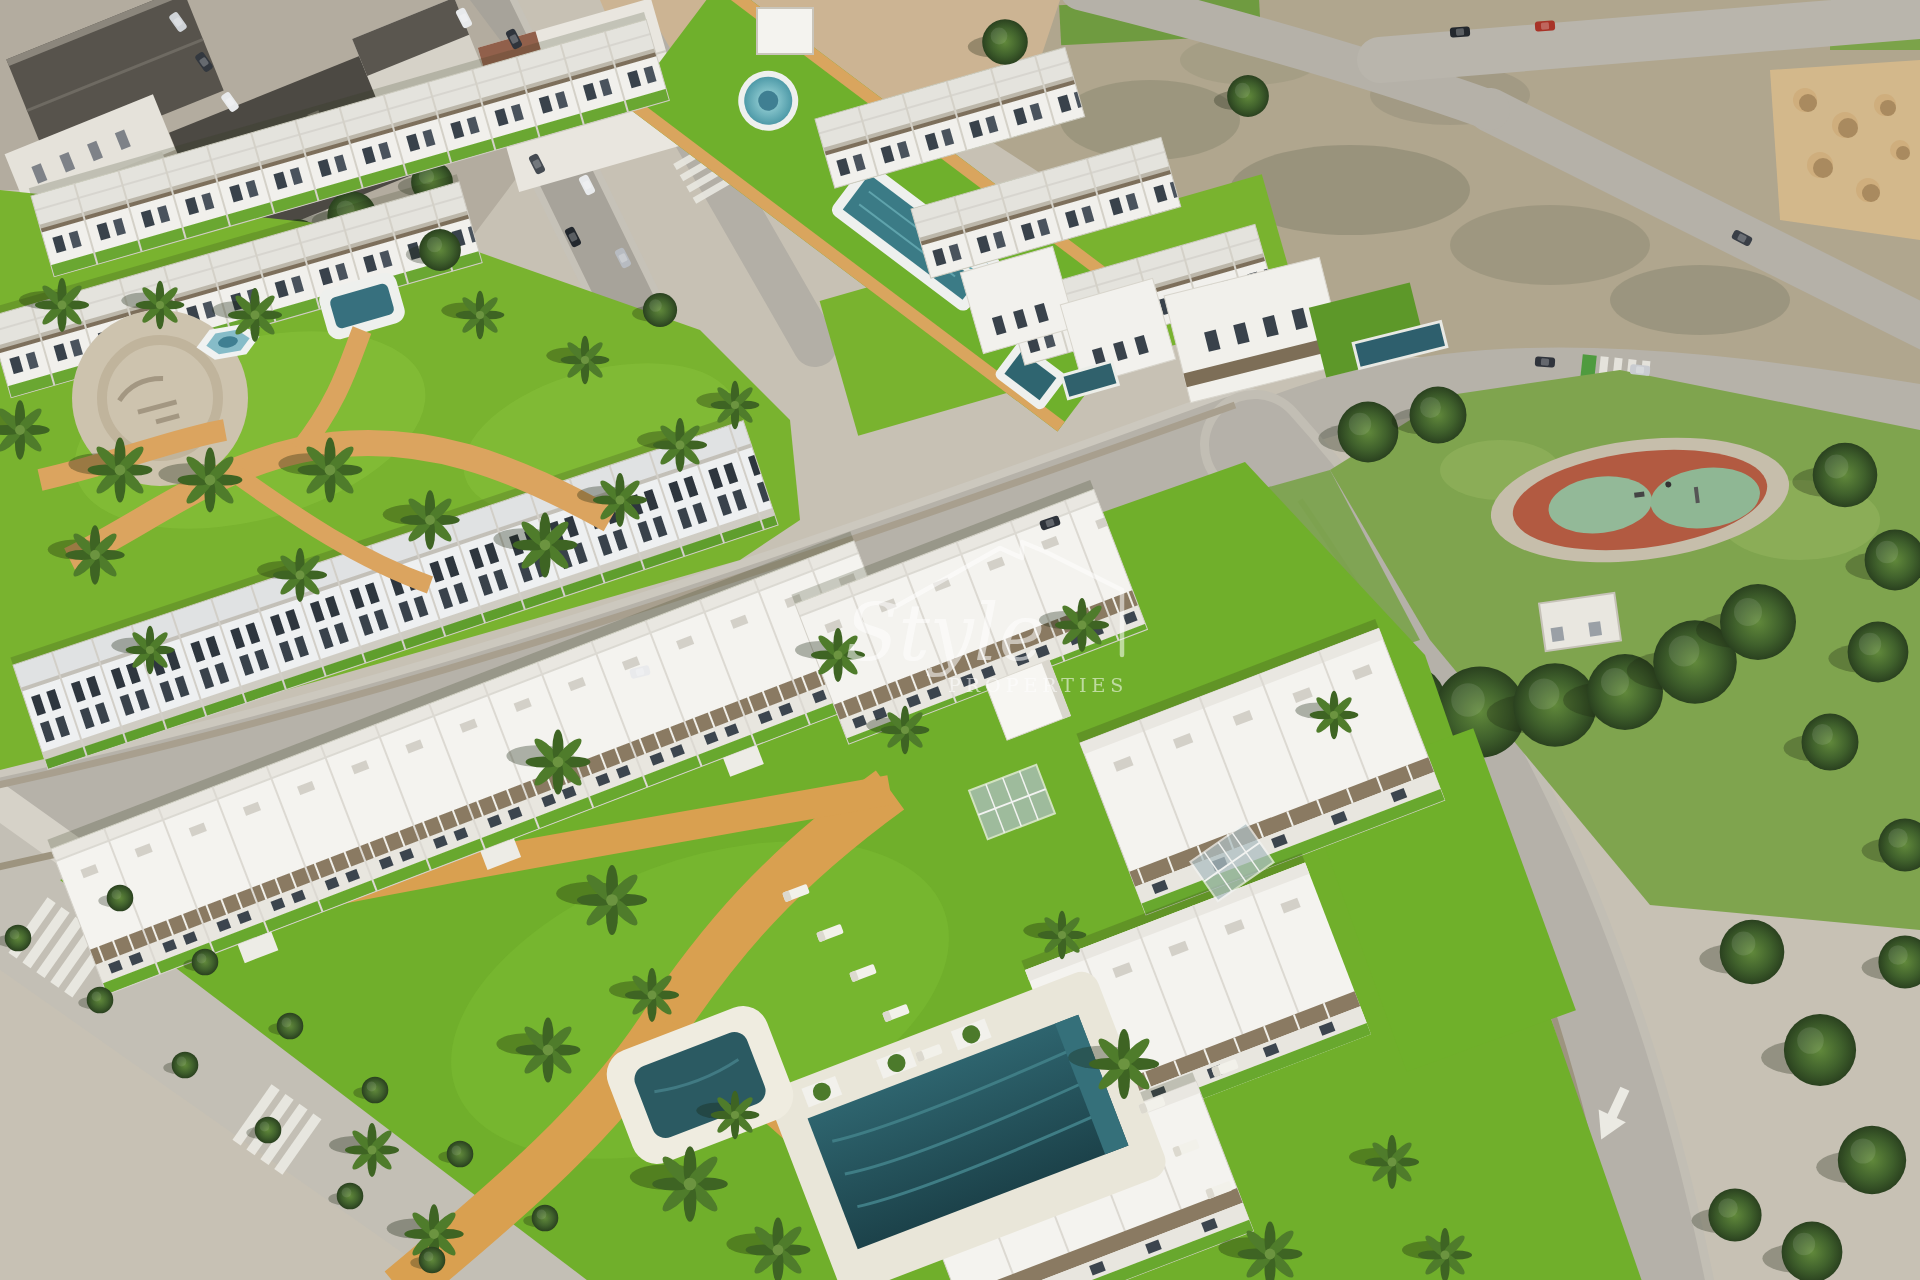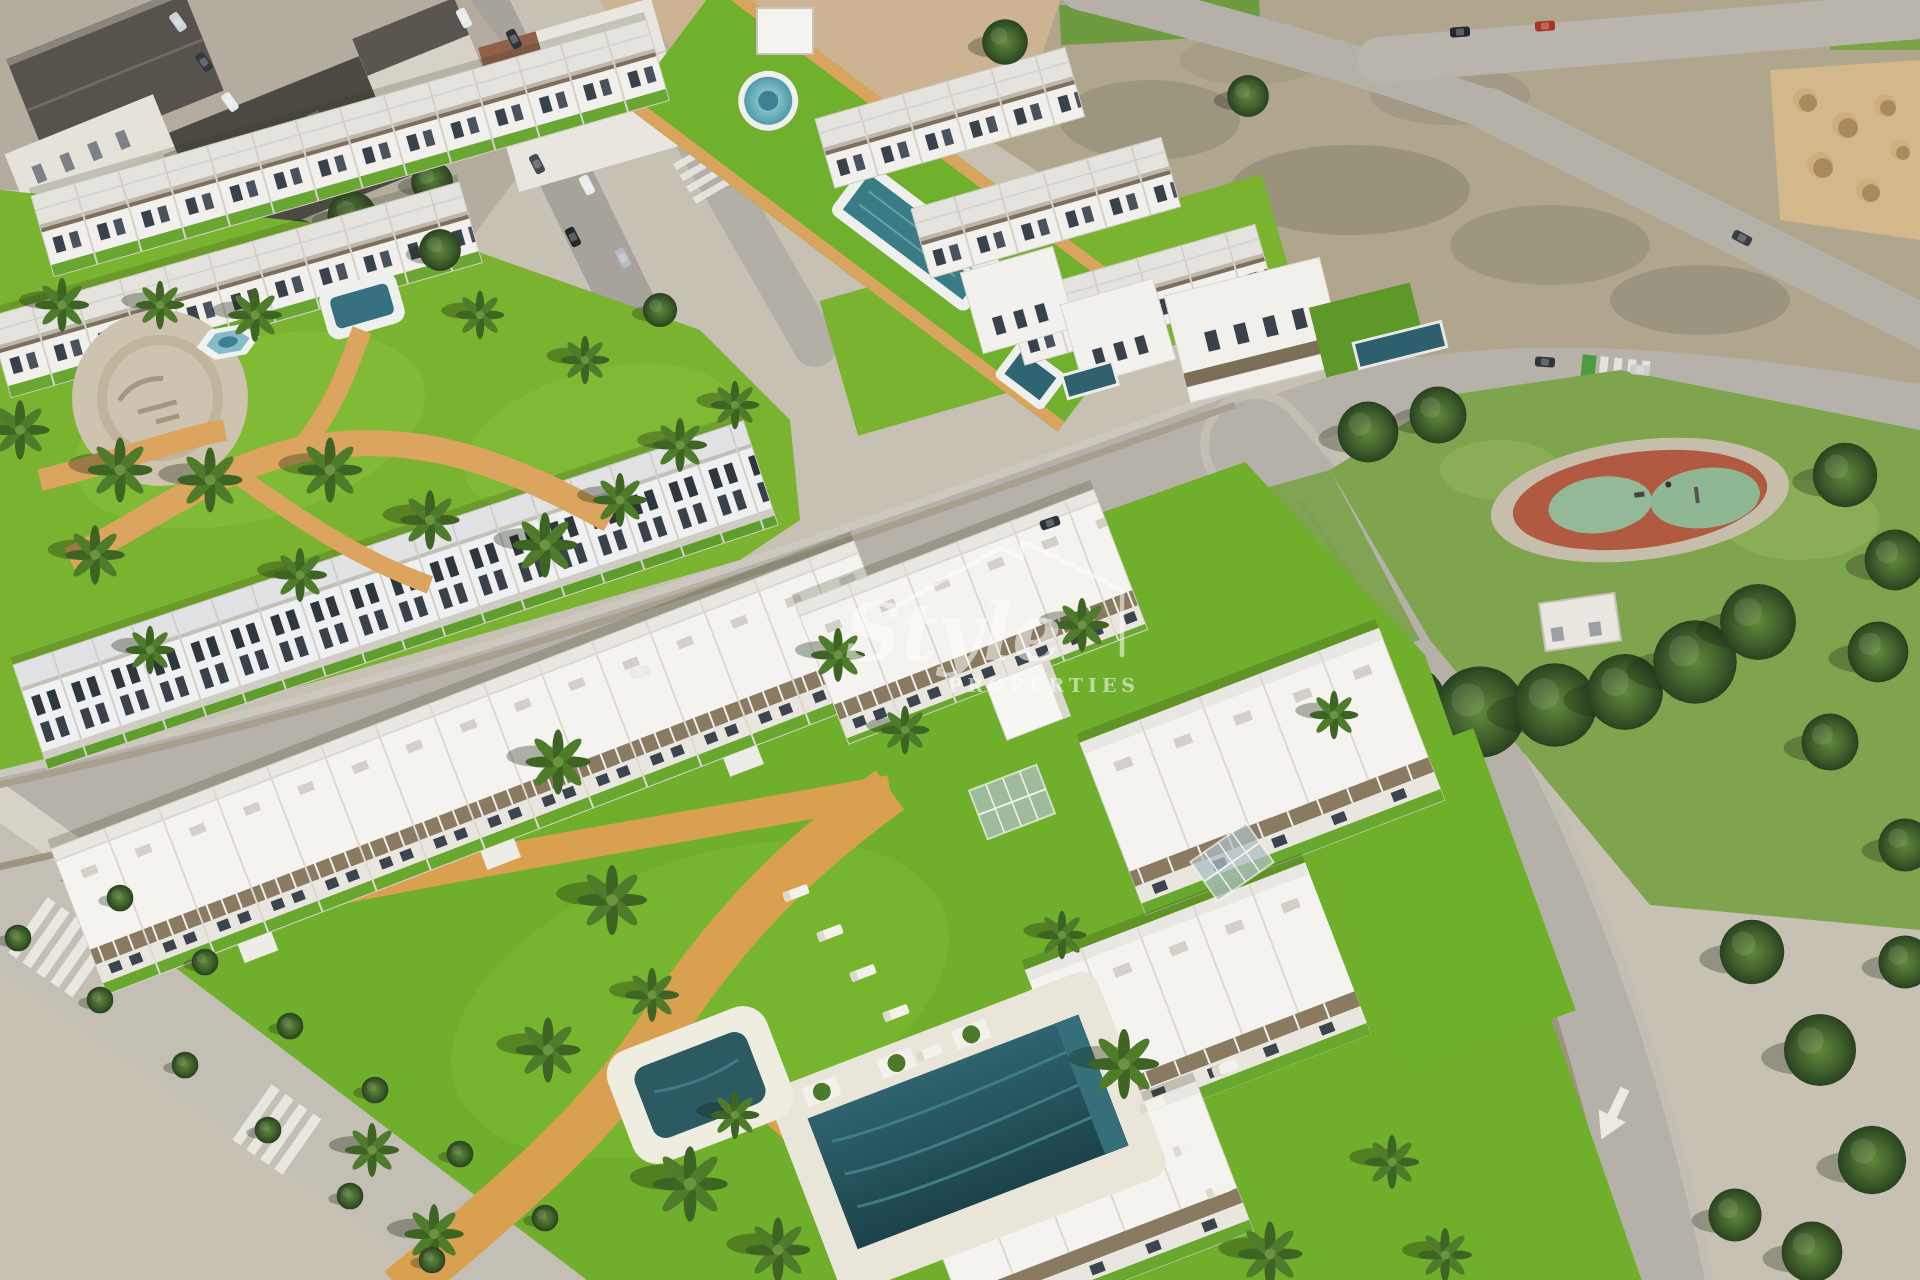--- a/index.html
+++ b/index.html
@@ -1,16 +1,16 @@
 <!DOCTYPE html>
 <html><head>
 <meta charset="utf-8">
 <style>
   html,body{margin:0;padding:0;background:#1c1c1c;}
-  #stage{position:relative;width:1920px;height:1280px;overflow:hidden;background:#84cc16;font-weight:bold;}
+  #stage{position:relative;width:1920px;height:1280px;overflow:hidden;background:#84cc16;}
   svg{display:block;width:1920px;height:1280px;}
   .wm-script{font-family:"DejaVu Serif",serif;font-style:italic;fill:#ffffff;}
   .wm-caps{font-family:"DejaVu Serif",serif;fill:#ffffff;letter-spacing:5px;font-size:19px;}
 </style>
 </head>
 <body>
 
 <div id="stage">
 <svg viewBox="0 0 1920 1280" xmlns="http://www.w3.org/2000/svg">
   <defs>

